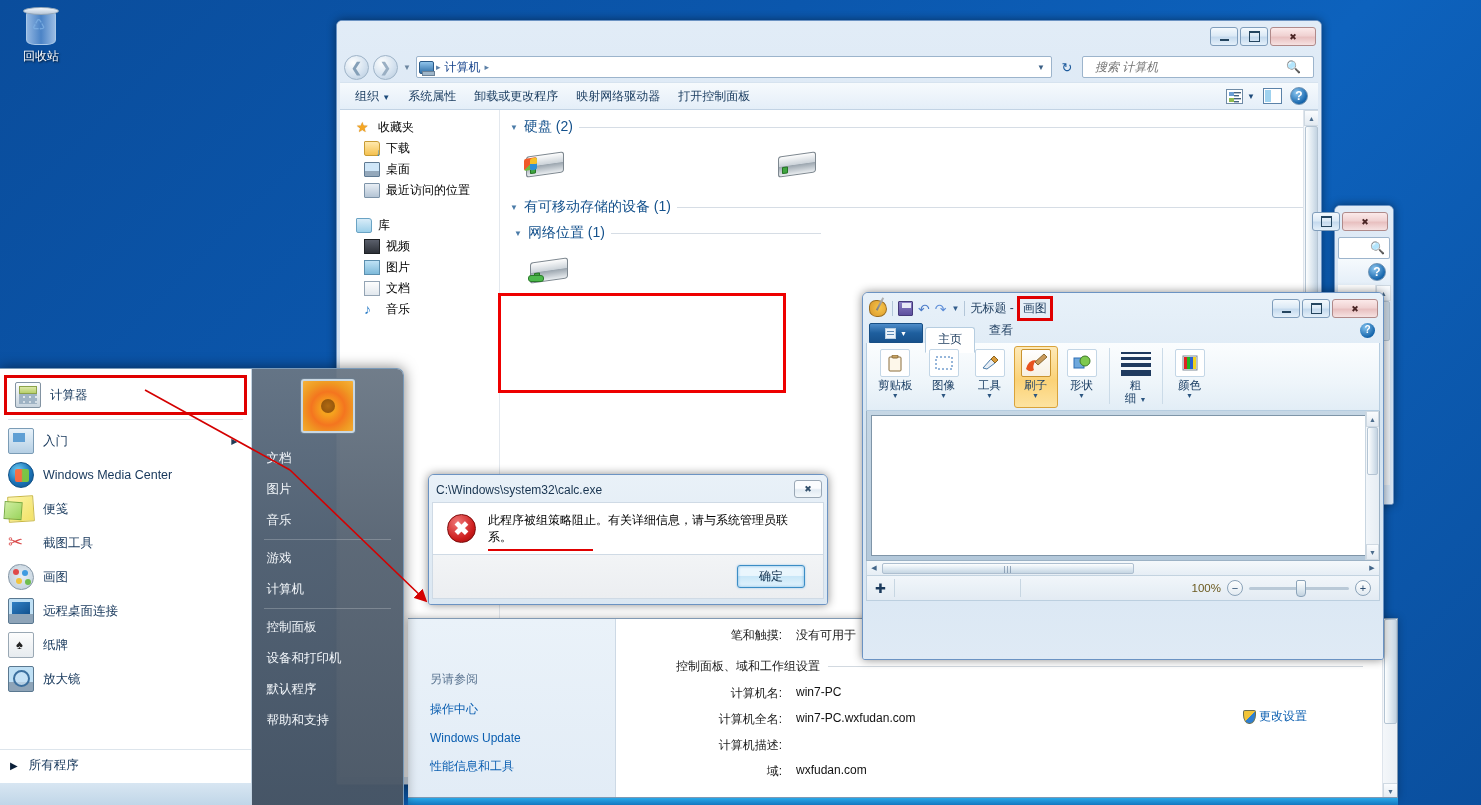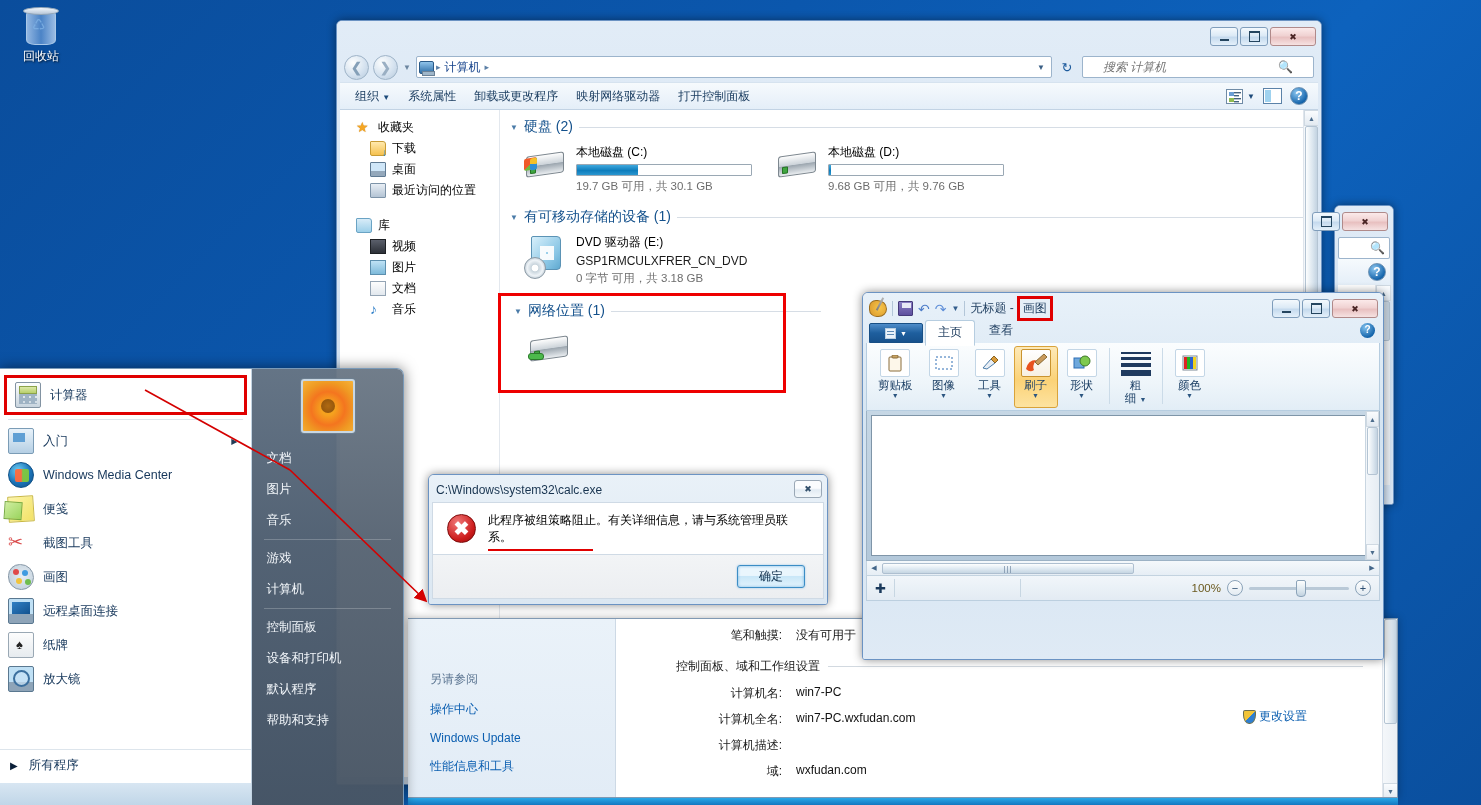--- a/index.html
+++ b/index.html
@@ -99,21 +99,21 @@
     content: ""; position: absolute; left: 2px; bottom: -3px; width: 11px; height: 3px;
     background: #9fb6c9; border: 1px solid #6b8196;
   }
   .crumb { color: #15428b; font-size: 12px; padding: 0 2px; }
   .crumb-sep { color: #5b7fa6; font-size: 9px; }
   .addr-dd { margin-left: auto; color: #3a5f85; font-size: 8px; padding-right: 4px; }
   .refresh { width: 22px; text-align: center; color: #1c5a9c; font-size: 13px; }
   .searchbox {
     width: 232px; height: 22px; background: #fff;
     border: 1px solid #9cb4cc; border-radius: 2px;
-    display: flex; align-items: center; padding: 0 20px;
+    display: flex; align-items: center; padding: 0 12px;
   }
   .searchbox input {
     flex: 1; border: none; outline: none; font-size: 12px;
     font-family: "Liberation Sans", sans-serif; font-style: italic; color: #777;
     background: transparent;
   }
   .mag { color: #1c63ad; font-size: 12px; }
 
   .cmdbar {
     height: 28px; display: flex; align-items: center; gap: 0;
@@ -136,21 +136,21 @@
     color: #fff; font-size: 12px; font-weight: bold; text-align: center; line-height: 17px;
     border: 1px solid #6f93b4;
   }
 
   .exp-body { display: flex; background: #fff; height: calc(100% - 90px); position: relative; }
   .navpane {
     width: 160px; background: #fff; padding: 7px 0 0 0;
     border-right: 1px solid #e3e8ee; flex-shrink: 0;
   }
   .nav-item { display: flex; align-items: center; gap: 6px; padding: 2px 4px 2px 16px; font-size: 12px; color: #000; }
-  .nav-item.child { padding-left: 30px; }
+  .nav-item.child { padding-left: 24px; }
   .nav-gap { height: 14px; }
   .nav-ico { width: 16px; height: 15px; flex-shrink: 0; position: relative; }
   .ic-star { color: #f5a623; font-size: 14px; line-height: 14px; text-shadow: 0 0 1px #b5761a; }
   .ic-dl { background: linear-gradient(to bottom, #ffe9ad, #f5c14f); border: 1px solid #c79b34; border-radius: 1px 3px 2px 2px; }
   .ic-dl::after { content:"↓"; position:absolute; right:-2px; bottom:-3px; font-size:10px; color:#1c7fd1; font-weight:bold; }
   .ic-desktop { background: linear-gradient(to bottom, #cfe6f8 58%, #94a8bb 60%); border: 1px solid #5f7a93; border-radius: 1px; }
   .ic-recent { background: linear-gradient(to bottom, #e8eef5, #b4c4d4); border: 1px solid #7d93a8; border-radius: 1px; }
   .ic-lib { background: linear-gradient(to bottom, #d8ecf8, #9ccfe9); border: 1px solid #6aa3c4; border-radius: 1px 3px 2px 2px; }
   .ic-video { background: linear-gradient(to bottom, #5a5f6b, #2d3138); border: 1px solid #1d2024; }
   .ic-pic { background: linear-gradient(to bottom, #bfe2f5, #7ebada); border: 1px solid #5c8fae; }
@@ -329,21 +329,21 @@
   }
   .mb-ico { width: 11px; height: 11px; background: #e9f2fa; border: 1px solid #b9cfe2; }
   .mb-ico::after { content:""; display:block; margin:2px 1px; height:1px; background:#5d8ab5; box-shadow:0 3px 0 #5d8ab5; }
   .mb-dd { color: #fff; font-size: 7px; }
   .pt-tab {
     padding: 3px 12px 4px; font-size: 12px; color: #1b3a5c;
     border-radius: 3px 3px 0 0;
   }
   .pt-tab.active {
     background: #fff; border: 1px solid #b6cde0; border-bottom: 1px solid #fff;
-    position: relative; top: 3px;
+    position: relative; top: 10px;
   }
   .pt-help {
     position: absolute; right: 5px; top: 2px; width: 15px; height: 15px;
     border-radius: 50%;
     background: radial-gradient(circle at 35% 30%, #7fc0ed, #1565ab 70%);
     color: #fff; font-size: 10px; font-weight: bold; text-align: center; line-height: 14px;
   }
   .pt-ribbon {
     height: 68px; background: linear-gradient(to bottom, #fbfdfe, #eef5fa 60%, #e2edf6);
     border: 1px solid #b6cde0; border-top: none;
@@ -721,61 +721,32 @@
           <span class="group-title"><span>硬盘</span> <span>(2)</span></span>
           <span class="group-rule"></span>
         </div>
         <div class="drive-row">
           <div class="drive">
             <div class="drv-ico">
               <div class="hd-shape"></div>
               <div class="hd-flag"></div>
               <div class="hd-flag2"></div>
             </div>
-            <div class="drv-info">
-              <div class="drv-name">本地磁盘 (C:)</div>
-              <div class="bar">
-                  <div class="bar-fill" id="barC" style="width: 35%;"></div>
-                </div>
-              <div class="drv-free">19.7 GB 可用，共 30.1 GB</div>
-            </div>
           </div>
           <div class="drive">
             <div class="drv-ico">
               <div class="hd-shape"></div>
             </div>
-            <div class="drv-info">
-              <div class="drv-name">本地磁盘 (D:)</div>
-              <div class="bar">
-                  <div class="bar-fill" id="barD" style="width: 1%;"></div>
-                </div>
-              <div class="drv-free">9.68 GB 可用，共 9.76 GB</div>
-            </div>
           </div>
         </div>
 
         <div class="group-head">
           <span class="tri">▼</span>
           <span class="group-title"><span>有可移动存储的设备</span> <span>(1)</span></span>
           <span class="group-rule"></span>
-        </div>
-        <div class="drive-row" style="padding-bottom:10px;">
-          <div class="drive" style="width:300px;">
-            <div class="dvd-ico">
-              <div class="dvd-case">
-                  <div class="dvd-win"></div>
-                </div>
-              <div class="dvd-disc"></div>
-            </div>
-            <div class="drv-info">
-              <div class="drv-name">DVD 驱动器 (E:)</div>
-              <div class="drv-sub">GSP1RMCULXFRER_CN_DVD</div>
-              <div class="drv-free">0 字节 可用，共 3.18 GB</div>
-            </div>
-          </div>
         </div>
 
         <div class="group-head" style="margin-top:6px;padding-left:14px;">
           <span class="tri">▼</span>
           <span class="group-title"><span>网络位置</span> <span>(1)</span></span>
           <span class="group-rule" style="max-width:210px;"></span>
         </div>
         <div class="drive-row">
           <div class="drive" style="width:300px;padding-left:26px;">
             <div class="drv-ico">

